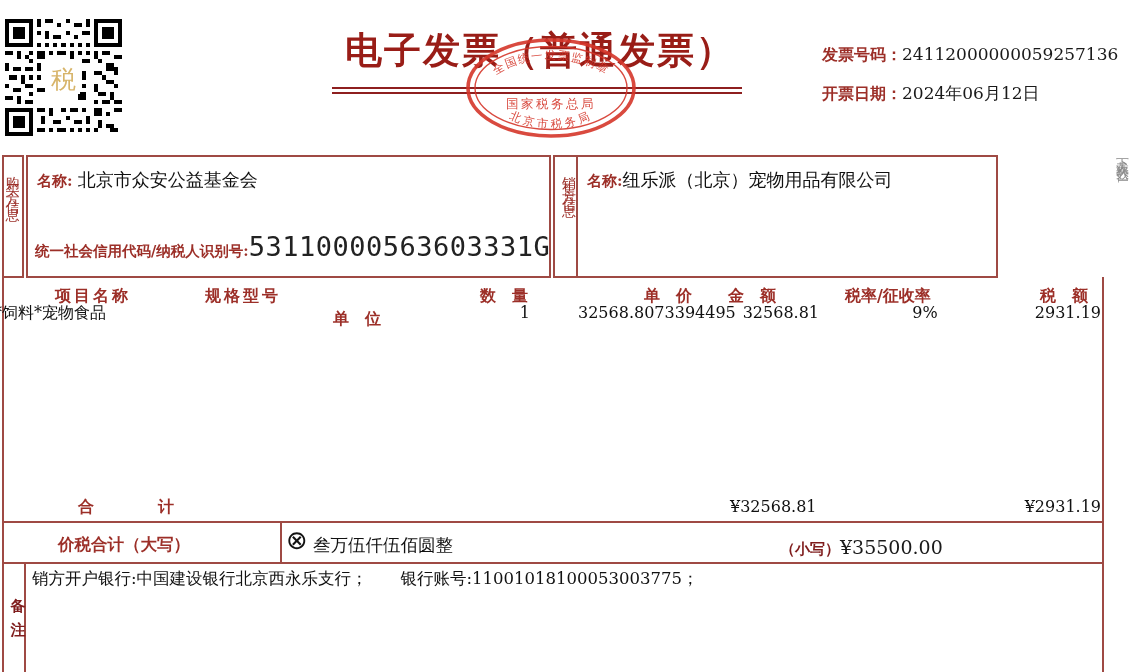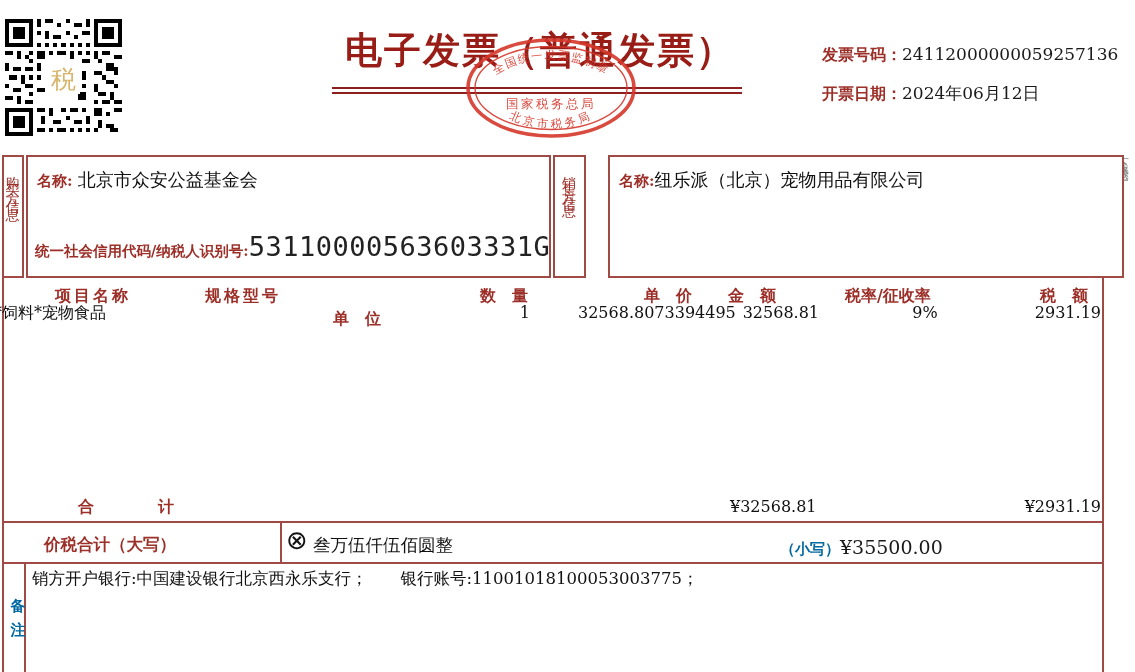--- a/index.html
+++ b/index.html
@@ -1,21 +1,21 @@
 <!DOCTYPE html>
 <html><head>
 <meta charset="utf-8">
 <style>
   html,body{margin:0;padding:0;background:#fff;}
   .invoice{
     position:relative;width:1135px;height:672px;background:#fff;overflow:hidden;
     font-family:"DejaVu Serif", serif;color:#1a1a1a;
   }
   .abs{position:absolute;}
-  .red{color:#0369a1;}
+  .red{color:#7f1d1d;}
   .hline{position:absolute;background:#9f4a44;height:2px;}
   .vline{position:absolute;background:#9f4a44;width:2px;}
   .pbox{position:absolute;top:155px;height:123px;border:2px solid #9f4a44;box-sizing:border-box;background:#fff;}
   .side-label{
     writing-mode:vertical-rl;text-orientation:upright;
     font-size:14px;color:#9c2f28;letter-spacing:7px;line-height:1;
     position:absolute;left:50%;transform:translateX(-50%);top:8px;
   }
   .title{
     font-size:37px;font-weight:bold;color:#991d17;letter-spacing:2px;
@@ -189,21 +189,21 @@
       <span class="fieldlbl">名称:</span>
       <span class="fieldval">北京市众安公益基金会</span>
     </div>
     <div class="abs" style="left:7px;top:74px;white-space:nowrap;">
       <span class="fieldlbl" style="font-size:14.5px;">统一社会信用代码/纳税人识别号:</span><span class="taxid">53110000563603331G</span>
     </div>
   </div>
   <div class="pbox" style="left:553px;width:33px;">
     <div class="side-label">销售方信息</div>
   </div>
-  <div class="pbox" style="left:608px;width:516px;">
+  <div class="pbox" style="left:576px;width:422px;">
     <div class="abs" style="left:9px;top:11px;white-space:nowrap;">
       <span class="fieldlbl">名称:</span><span class="fieldval">纽乐派（北京）宠物用品有限公司</span>
     </div>
   </div>
 
   <div class="vline" style="left:2px;top:277px;height:395px;"></div>
   <div class="vline" style="left:1102px;top:277px;height:395px;"></div>
 
   <div>
     <div class="th" style="left:55px;top:286px;letter-spacing:3px;">项目名称</div>
@@ -226,21 +226,21 @@
   </div>
 
   <div>
     <div class="th" style="left:78px;top:497px;">合　　　　计</div>
     <div class="td" style="left:730px;top:497px;width:92px;text-align:left;">¥32568.81</div>
     <div class="td" style="left:1008px;top:497px;width:93px;text-align:right;">¥2931.19</div>
   </div>
   <div class="hline" style="left:2px;top:521px;width:1102px;"></div>
 
   <div>
-    <div class="th" style="left:44px;top:534px;font-size:16.5px;">价税合计（大写）</div>
+    <div class="th" style="left:58px;top:534px;font-size:16.5px;">价税合计（大写）</div>
     <div class="vline" style="left:280px;top:521px;height:43px;"></div>
     <div class="abs" style="left:286px;top:527px;font-size:26px;color:#111;font-family:'DejaVu Sans',sans-serif;line-height:1;">⊗</div>
     <div class="td" style="left:313px;top:533px;font-size:17.5px;">叁万伍仟伍佰圆整</div>
     <div class="abs" style="left:780px;top:536px;white-space:nowrap;">
       <span class="red" style="font-size:15px;font-weight:bold;">（小写）</span><span style="font-size:19px;">¥35500.00</span>
     </div>
   </div>
   <div class="hline" style="left:2px;top:562px;width:1102px;"></div>
 
   <div>

